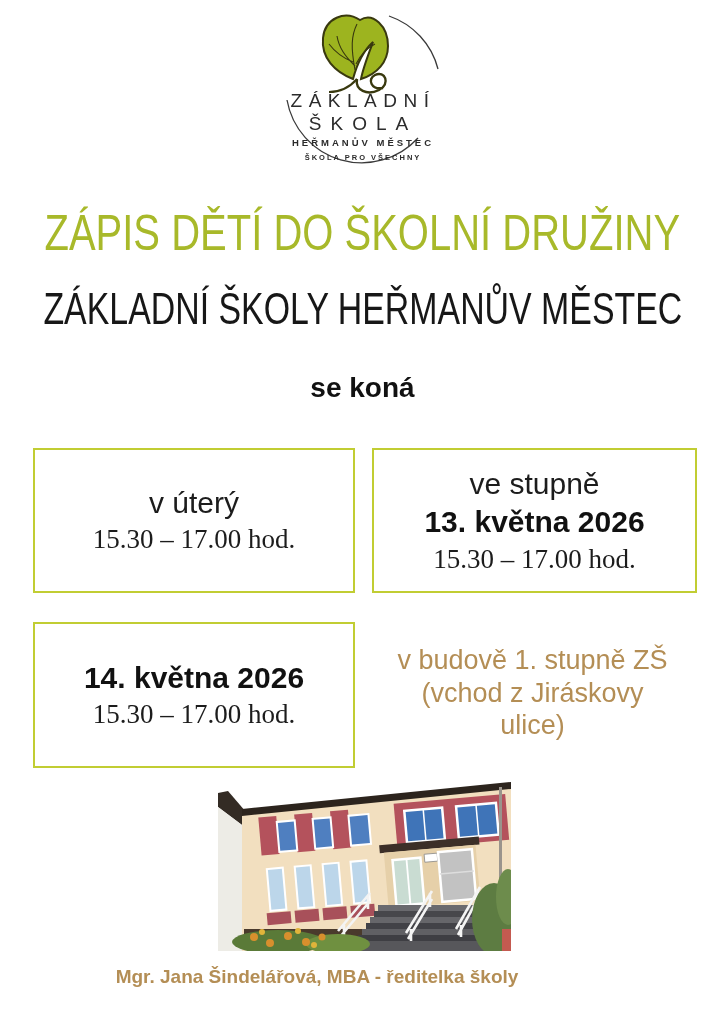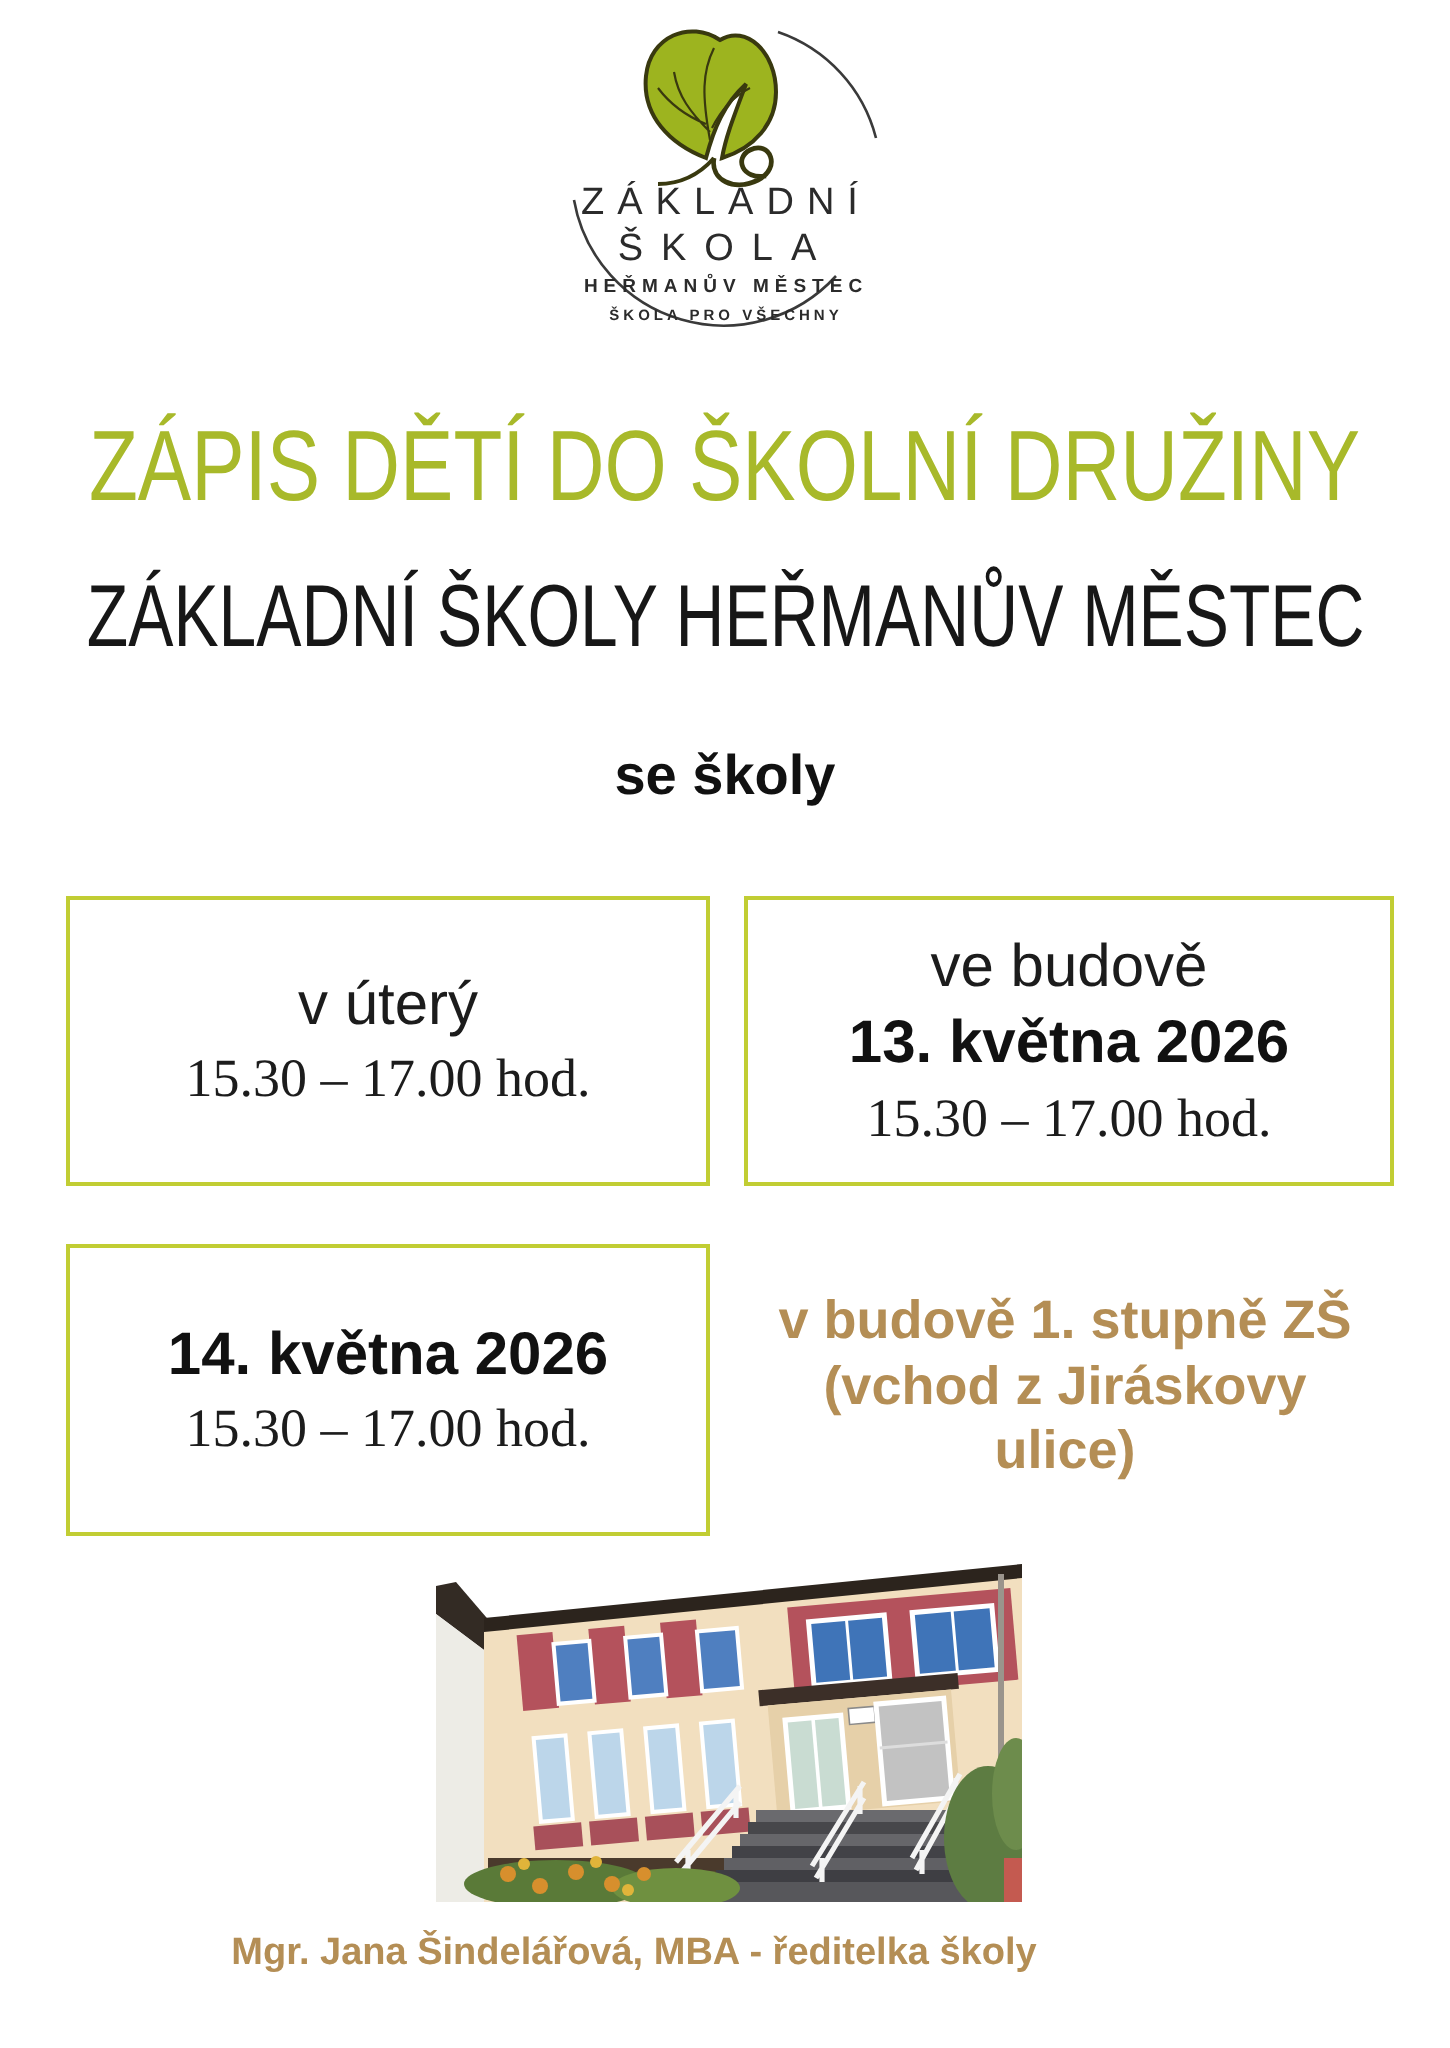--- a/index.html
+++ b/index.html
@@ -27,21 +27,21 @@
   }
   .box-1{left:33px;top:448px;width:318px;height:141px;}
   .box-2{left:372px;top:448px;width:321px;height:141px;}
   .box-3{left:33px;top:622px;width:318px;height:142px;}
   .session-day{font-size:30px;color:#1c1c1c;}
   .session-date{font-size:30px;font-weight:700;color:#111;}
   .session-time{font-size:27px;color:#1c1c1c;font-family:Liberation Serif, serif;}
   .location-note{
     position:absolute;left:372px;top:622px;width:321px;height:142px;
     display:flex;flex-direction:column;justify-content:center;
-    text-align:center;font-size:27px;font-weight:700;color:#b48e55;line-height:1.22;
+    text-align:center;font-size:27px;font-weight:400;color:#b48e55;line-height:1.22;
   }
   .photo{position:absolute;left:218px;top:779px;width:293px;height:172px;}
   .footer-note{
     position:absolute;left:0;top:966px;width:634px;text-align:center;
     font-size:19px;font-weight:700;color:#b48e55;
   }
   .logo text{fill:#2b2b2b;font-family:"Liberation Sans","DejaVu Sans",sans-serif;}
 </style>
 </head>
 <body>
@@ -66,28 +66,28 @@
     <text x="100" y="138" text-anchor="middle" font-size="9.5" letter-spacing="3" font-weight="700">HEŘMANŮV MĚSTEC</text>
     <text x="100" y="152" text-anchor="middle" font-size="7.5" letter-spacing="2" font-weight="700">ŠKOLA PRO VŠECHNY</text>
   </svg>
 
   <div class="page-title">
     <span>ZÁPIS DĚTÍ DO ŠKOLNÍ DRUŽINY</span>
   </div>
   <div class="page-subtitle">
     <span>ZÁKLADNÍ ŠKOLY HEŘMANŮV MĚSTEC</span>
   </div>
-  <div class="intro">se školy</div>
+  <div class="intro">se koná</div>
 
   <div class="session-box box-1">
     <div class="session-day">v úterý</div>
     <div class="session-time">15.30 – 17.00 hod.</div>
   </div>
   <div class="session-box box-2">
-    <div class="session-day">ve budově</div>
+    <div class="session-day">ve stupně</div>
     <div class="session-date">13. května 2026</div>
     <div class="session-time">15.30 – 17.00 hod.</div>
   </div>
   <div class="session-box box-3">
     <div class="session-date">14. května 2026</div>
     <div class="session-time">15.30 – 17.00 hod.</div>
   </div>
 
   <div class="location-note">
     <div>v budově 1. stupně ZŠ</div>

